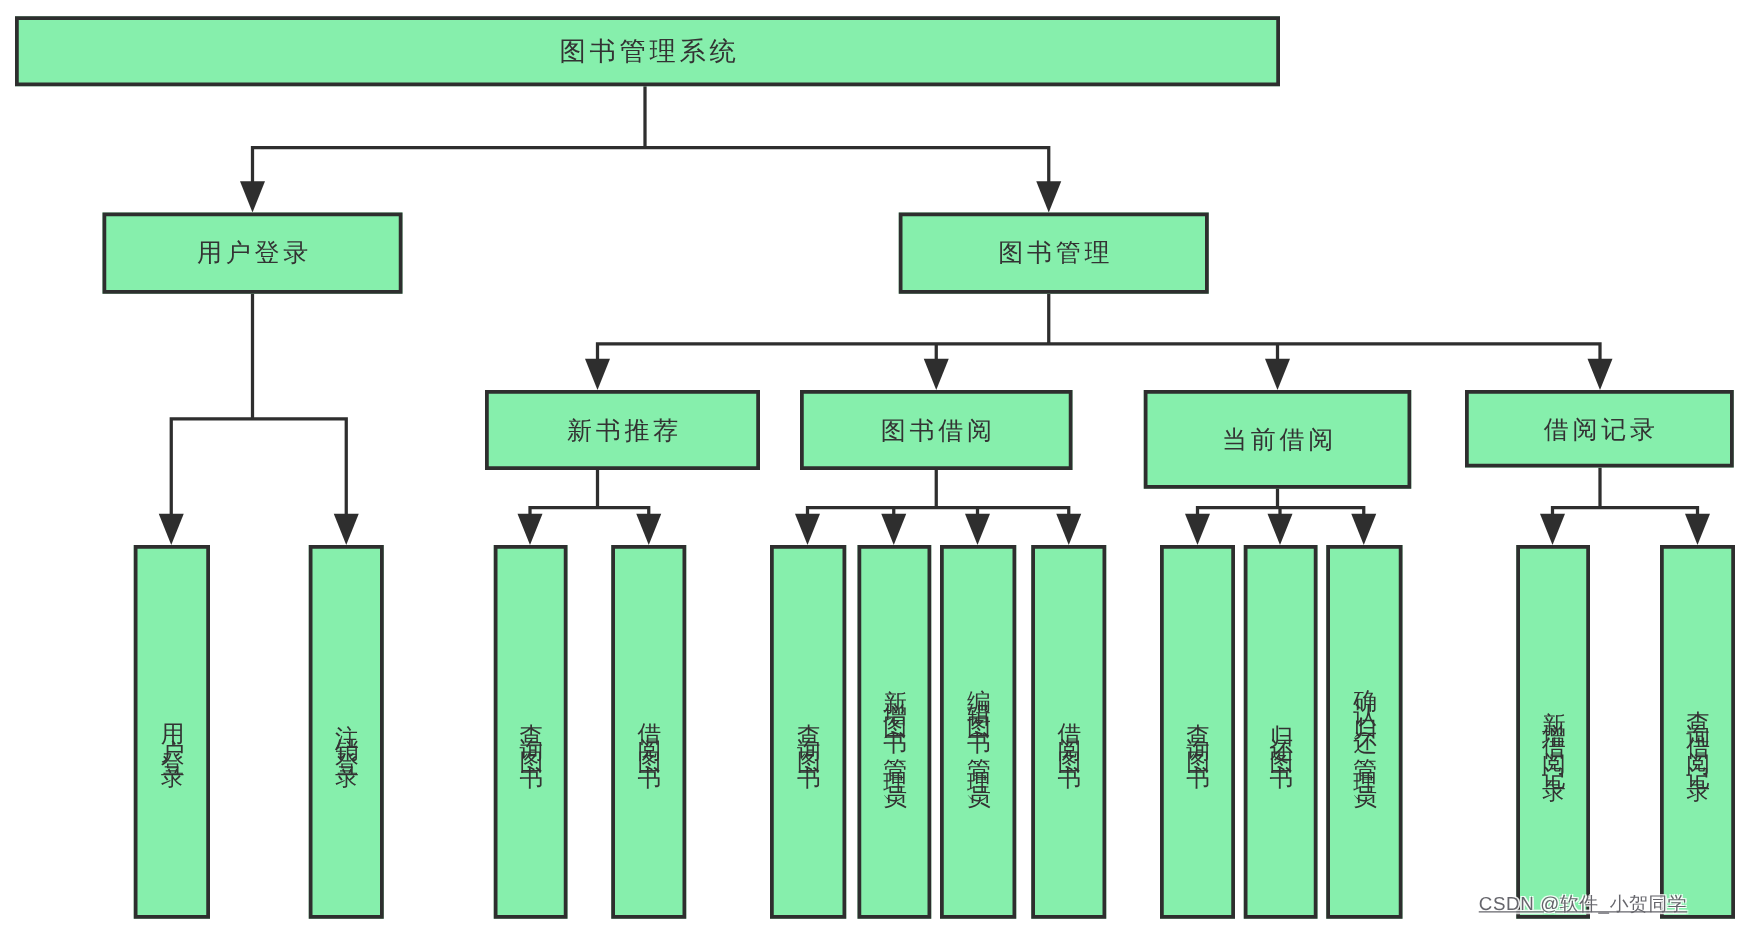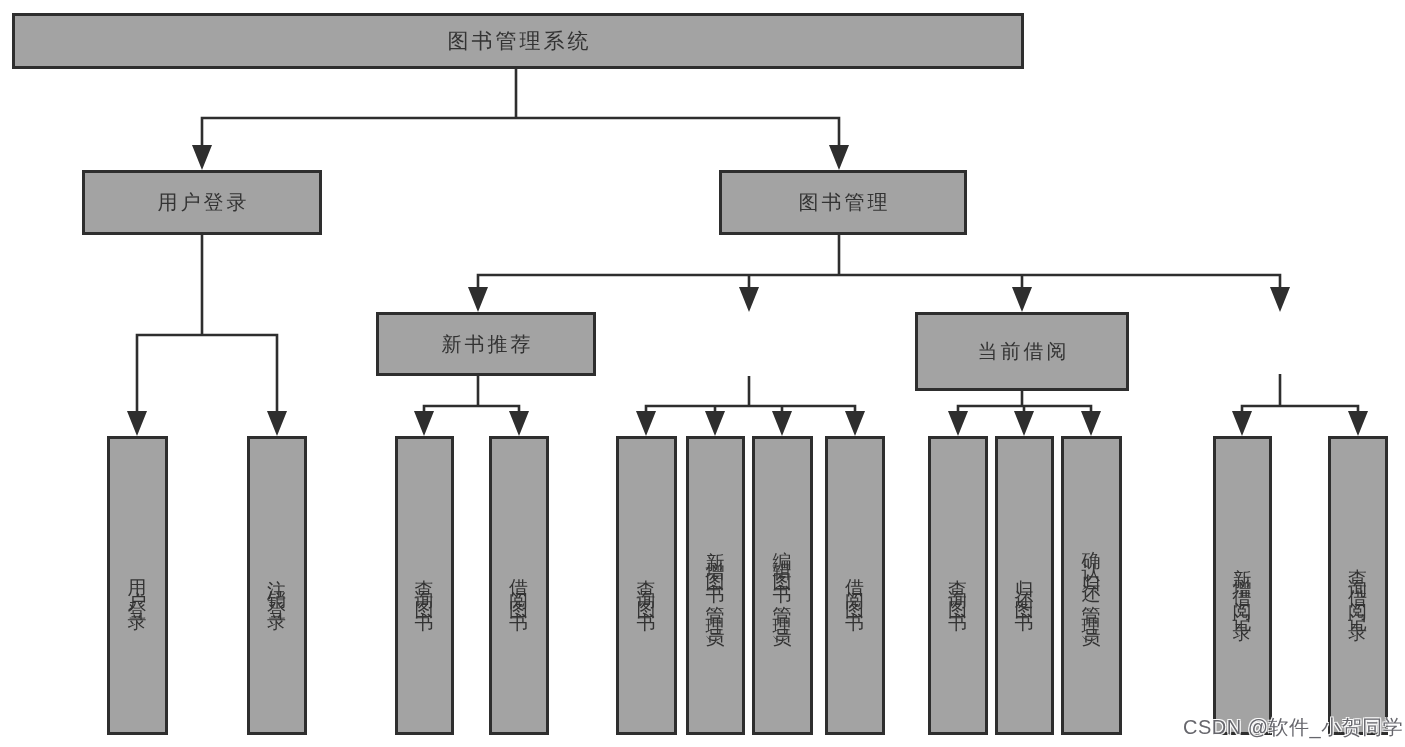--- a/index.html
+++ b/index.html
@@ -8,40 +8,41 @@
   html,body{margin:0;padding:0;background:#fff;}
   body{font-family:"Liberation Sans", sans-serif;}
   .stage{
     position:relative;width:1405px;height:747px;background:var(--background,#fff);
     overflow:hidden;
   }
   .wires{position:absolute;left:0;top:0;width:1405px;height:747px;pointer-events:none;}
   .ln{stroke:var(--line,#2e2e2e);stroke-width:2.6;fill:none;}
   .tri{fill:var(--line,#2e2e2e);stroke:none;}
   .node{
-    position:absolute;box-sizing:border-box;background:#a3a3a3;
+    position:absolute;box-sizing:border-box;background:#86efac;
     border:3px solid var(--border,#2e2e2e);
     display:flex;align-items:center;justify-content:center;
     color:var(--text,#333);font-size:20px;letter-spacing:3px;
     text-indent:3px; 
     white-space:nowrap;
   }
   .node.root{font-size:21px;}
   .leaf{
     top:436px;height:299px;
     writing-mode:vertical-rl;text-orientation:mixed;
     font-size:19px;letter-spacing:11px;text-indent:0;
     line-height:1;white-space:normal;
   }
   .watermark{
     position:absolute;left:1183px;top:714px;z-index:5;
-    font-size:20px;letter-spacing:0.5px;color:var(--watermark,#66666c);
+    font-size:15px;letter-spacing:0.5px;color:var(--watermark,#66666c);
     text-shadow:-1px -1px 0 rgba(255,255,255,.9), 1px -1px 0 rgba(255,255,255,.9),
                 -1px 1px 0 rgba(255,255,255,.9), 1px 1px 0 rgba(255,255,255,.9);
     white-space:nowrap;
+    text-decoration:underline;
   }
 </style>
 </head>
 <body>
 
 <div class="stage">
 
   <svg class="wires" viewBox="0 0 1405 747" aria-hidden="true">
     <g>
       <path class="ln" d="M516 69 V118 M202 147 V118 H839 V147"></path>
@@ -73,22 +74,24 @@
       <path class="tri" d="M1232 411 H1252 L1242 436 Z"></path>
       <path class="tri" d="M1348 411 H1368 L1358 436 Z"></path>
     </g>
   </svg>
 
   <div class="node root" style="left:12px;top:13px;width:1012px;height:56px">图书管理系统</div>
 
   <div class="node" style="left:82px;top:170px;width:240px;height:65px">用户登录</div>
   <div class="node" style="left:719px;top:170px;width:248px;height:65px">图书管理</div>
 
-  <div class="node" style="left:376px;top:312px;width:220px;height:64px">新书推荐</div>
+  <div class="node" style="left:388px;top:312px;width:220px;height:64px">新书推荐</div>
+  <div class="node" style="left:640px;top:312px;width:218px;height:64px">图书借阅</div>
   <div class="node" style="left:915px;top:312px;width:214px;height:79px">当前借阅</div>
+  <div class="node" style="left:1172px;top:312px;width:215px;height:62px">借阅记录</div>
 
   <div class="node leaf" style="left:107px;width:61px">用户登录</div>
   <div class="node leaf" style="left:247px;width:60px">注销登录</div>
   <div class="node leaf" style="left:395px;width:59px">查询图书</div>
   <div class="node leaf" style="left:489px;width:60px">借阅图书</div>
   <div class="node leaf" style="left:616px;width:61px">查询图书</div>
   <div class="node leaf" style="left:686px;width:59px">新增图书（管理员）</div>
   <div class="node leaf" style="left:752px;width:61px">编辑图书（管理员）</div>
   <div class="node leaf" style="left:825px;width:60px">借阅图书</div>
   <div class="node leaf" style="left:928px;width:60px">查询图书</div>

